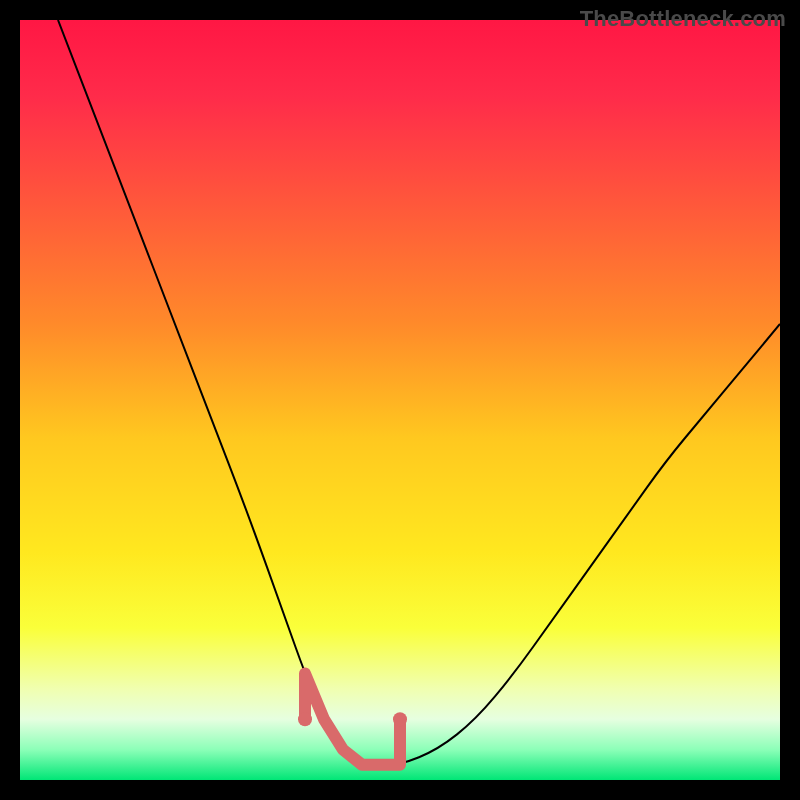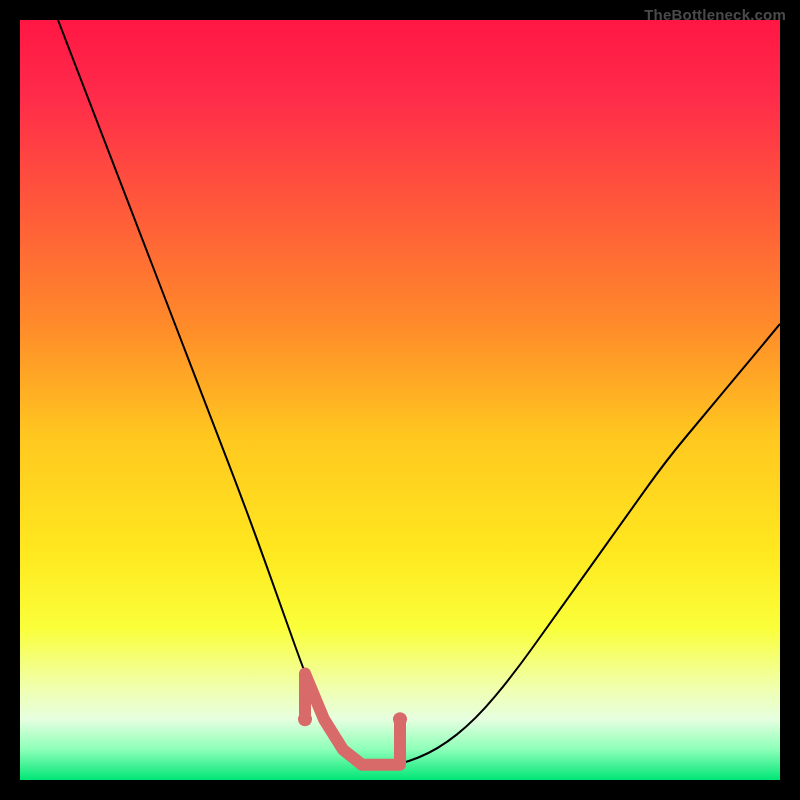--- a/index.html
+++ b/index.html
@@ -15,21 +15,21 @@
     position: relative;
     width: 800px;
     height: 800px;
     background: #000;
   }
   .watermark {
     position: absolute;
     top: 6px;
     right: 14px;
     color: #4a4a4a;
-    font-size: 15px;
+    font-size: 22px;
     font-weight: 600;
     letter-spacing: 0.2px;
     z-index: 10;
     user-select: none;
   }
   .plot-area {
     position: absolute;
     left: 20px;
     top: 20px;
     width: 760px;

